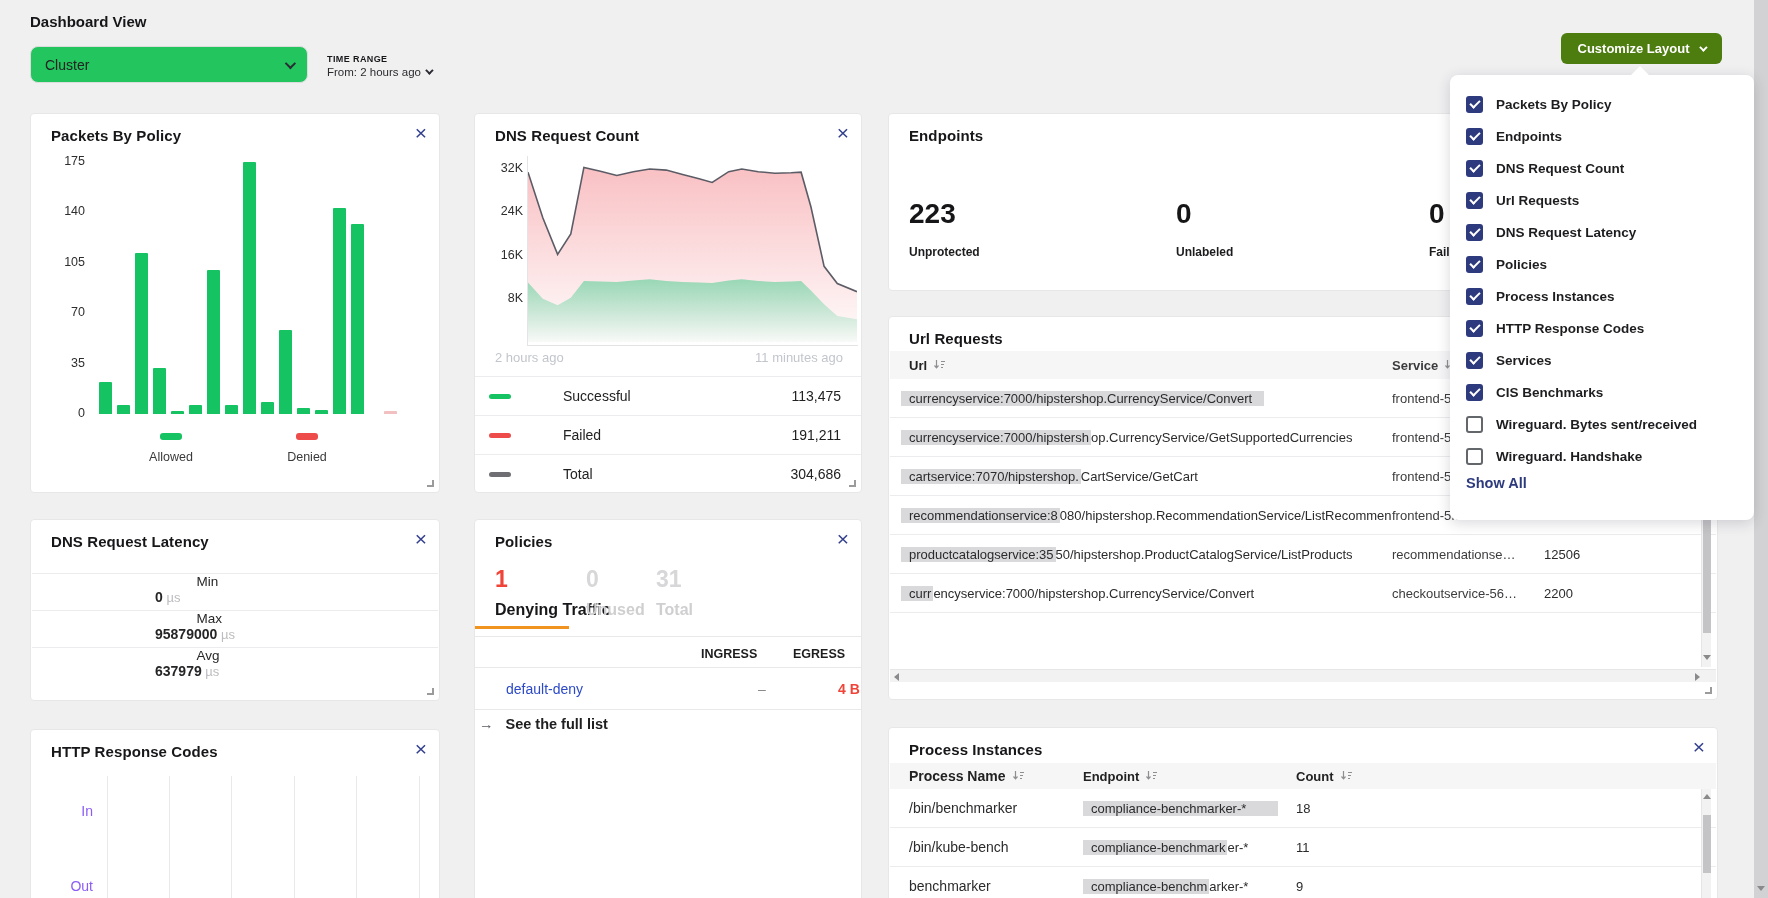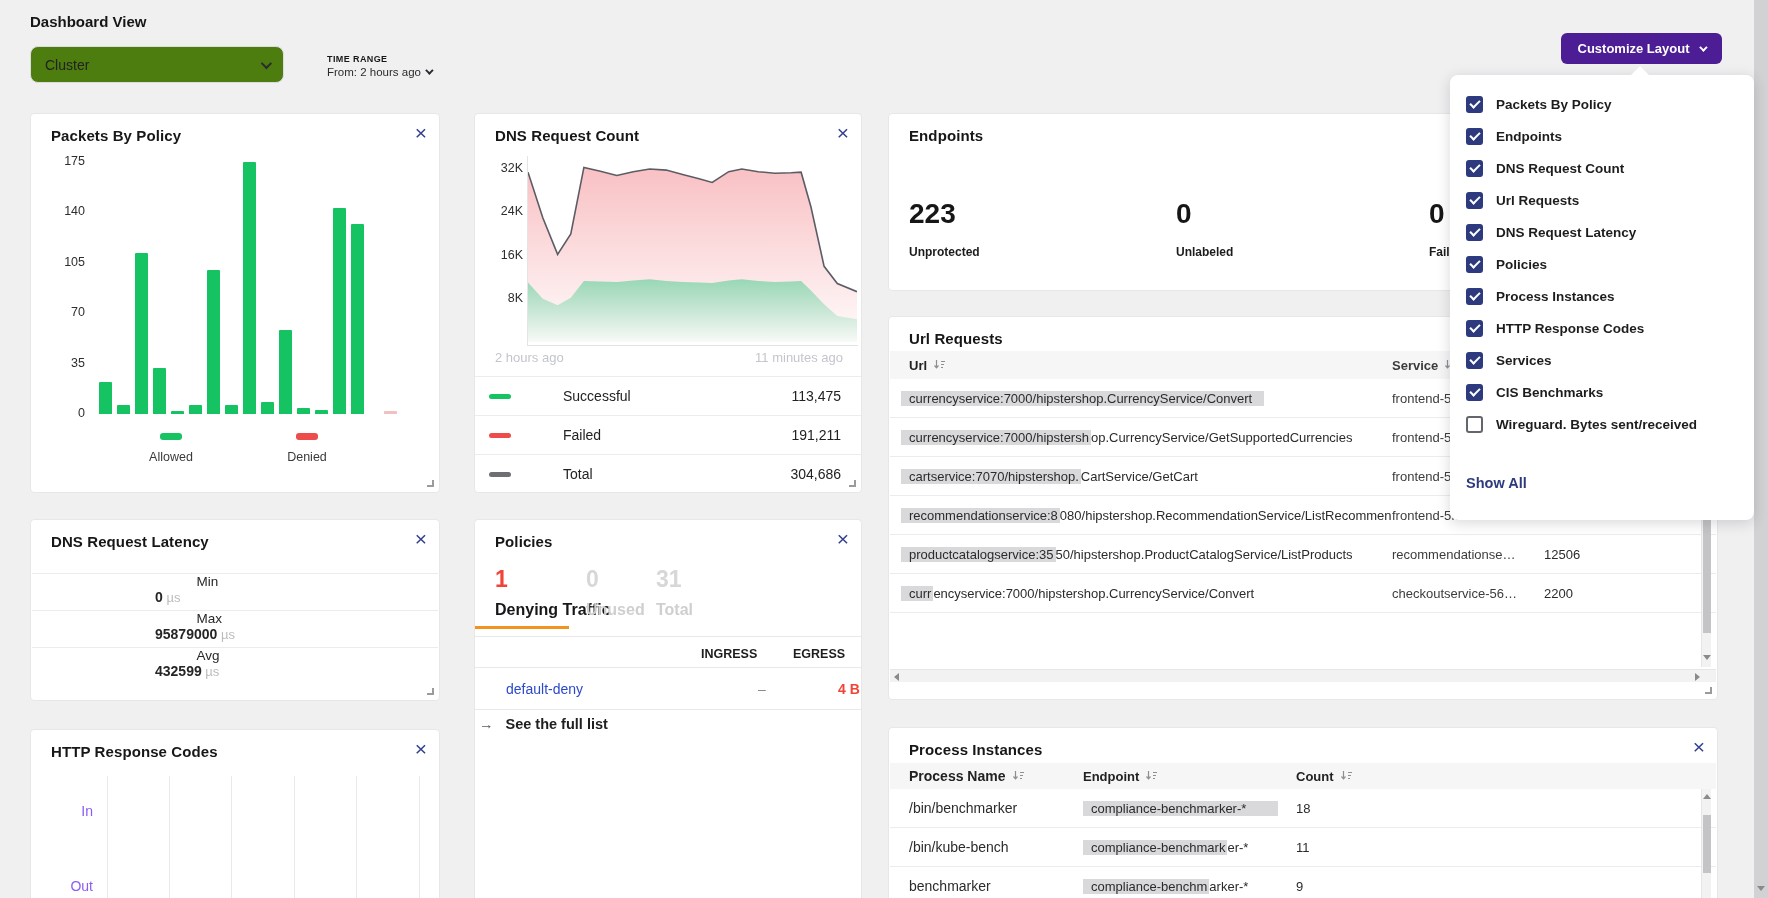--- a/index.html
+++ b/index.html
@@ -2,29 +2,29 @@
 <html><head>
 <meta charset="utf-8">
 <style>
   * { margin:0; padding:0; box-sizing:border-box; }
   html,body { width:1768px; height:898px; overflow:hidden; }
   body { font-family:"Liberation Sans","DejaVu Sans",sans-serif; background:#f0f0f1; color:#1c1c1e; }
   .canvas { position:relative; width:1768px; height:898px; overflow:hidden; }
 
   
   .page-title { position:absolute; left:30px; top:13px; font-size:15px; font-weight:700; color:#161618; }
-  .view-select { position:absolute; left:30px; top:46px; width:254px; height:37px; background:#4d7c0f;
+  .view-select { position:absolute; left:30px; top:46px; width:278px; height:37px; background:#22c55e;
     border:1px solid #dcdcdc; border-radius:8px; display:flex; align-items:center; padding:0 14px; cursor:pointer; }
   .view-select .lbl { font-size:14px; color:#222; }
   .view-select .chev { margin-left:auto; }
   .timerange { position:absolute; left:327px; top:54px; }
   .timerange .tr-label { font-size:9px; font-weight:700; letter-spacing:.4px; color:#17171a; }
   .timerange .tr-value { font-size:11.5px; color:#2c2c30; margin-top:2px; display:flex; align-items:center; gap:4px; cursor:pointer; }
 
-  .customize-btn { position:absolute; left:1561px; top:33px; width:161px; height:31px; background:#4c1d95;
+  .customize-btn { position:absolute; left:1561px; top:33px; width:161px; height:31px; background:#4d7c0f;
     border:none; border-radius:6px; color:#fff; font-size:13px; font-weight:600; font-family:inherit;
     display:flex; align-items:center; justify-content:center; gap:10px; cursor:pointer; }
 
   
   .chev { width:8px; height:8px; border-right:2px solid #2b2b33; border-bottom:2px solid #2b2b33;
     transform:rotate(45deg) translateY(-2px); display:inline-block; }
   .chev.white { border-color:#fff; }
   .chev.small { width:6px; height:6px; }
 
   
@@ -330,21 +330,21 @@
         </div>
         <div class="lat-row" style="top: 90px;">
           <span class="l">Max</span>
           <span class="v"><b style="font-weight: 600;">95879000</b><span class="unit"> µs</span></span>
           <svg width="106" height="26">
             <polyline points="0.0,14.9 6.6,14.9 13.3,14.7 19.9,14.9 26.5,14.9 33.1,14.7 39.8,14.9 46.4,14.9 53.0,14.4 59.6,14.7 66.3,14.9 72.9,14.7 79.5,14.4 86.1,12.0 92.8,8.7 99.4,8.4 106.0,8.2" fill="none" stroke="#4c4c50" stroke-width="1.4"></polyline>
           </svg>
         </div>
         <div class="lat-row" style="top: 127px;">
           <span class="l">Avg</span>
-          <span class="v"><b style="font-weight: 600;">432599</b><span class="unit"> µs</span></span>
+          <span class="v"><b style="font-weight: 600;">637979</b><span class="unit"> µs</span></span>
           <svg width="106" height="26">
             <polyline points="0.0,13.5 6.6,13.0 13.3,12.8 19.9,13.0 26.5,13.2 33.1,13.5 39.8,13.2 46.4,13.0 53.0,12.8 59.6,13.0 66.3,13.0 72.9,12.8 79.5,12.3 86.1,11.6 92.8,10.8 99.4,10.6 106.0,10.6" fill="none" stroke="#4c4c50" stroke-width="1.4"></polyline>
           </svg>
         </div>
       </div>
     <span class="resize-corner"></span>
   </div>
 
   <div class="card" id="card-policies">
     <div class="card-title">Policies</div>
@@ -475,20 +475,24 @@
           <span class="mlabel">Services</span>
         </div>
         <div class="menu-item">
           <span class="cb on"></span>
           <span class="mlabel">CIS Benchmarks</span>
         </div>
         <div class="menu-item">
           <span class="cb off"></span>
           <span class="mlabel">Wireguard. Bytes sent/received</span>
         </div>
+        <div class="menu-item">
+          <span class="cb off"></span>
+          <span class="mlabel">Wireguard. Handshake</span>
+        </div>
       </div>
     <div class="show-all">Show All</div>
   </div>
 
   <div class="page-scrollbar">
     <div class="arr down"></div>
   </div>
 
 </div>
 

